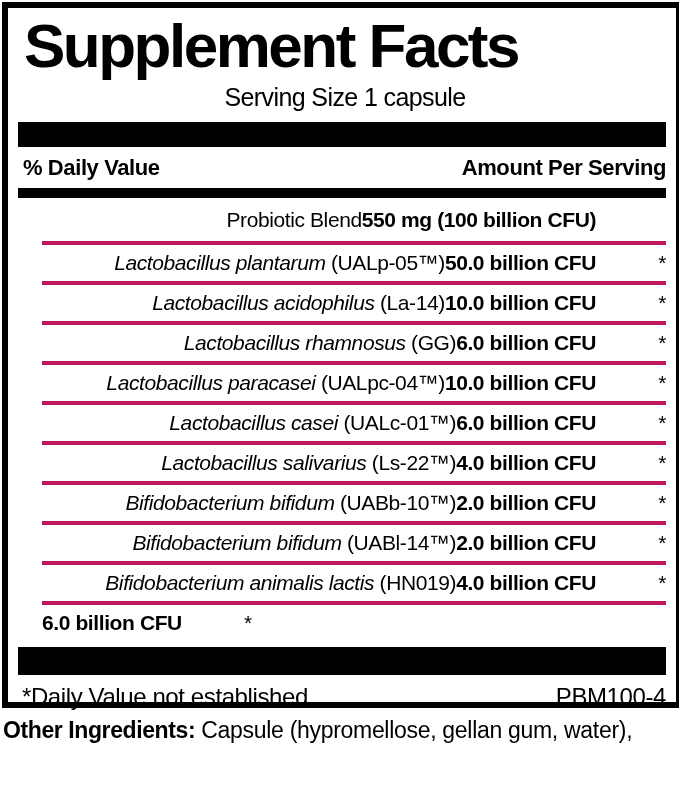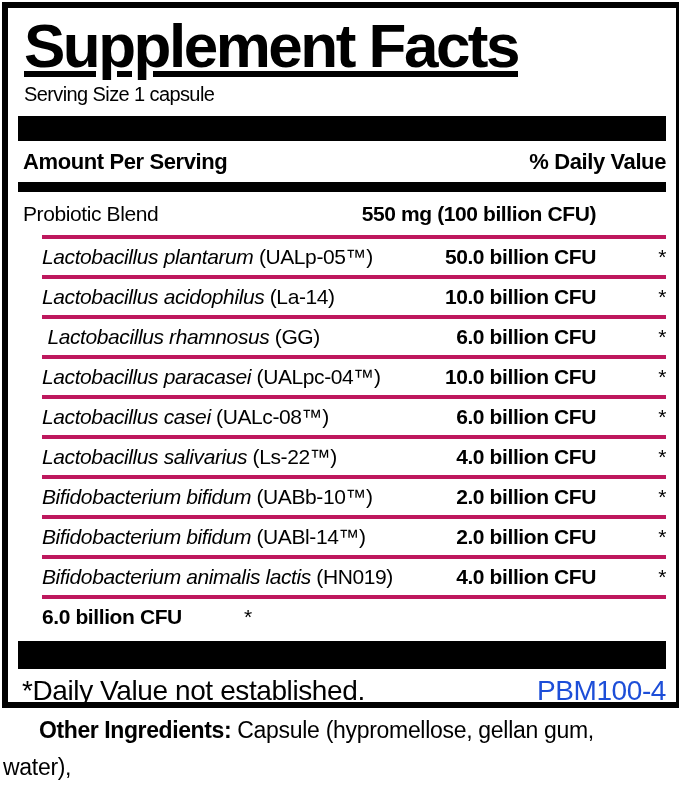--- a/index.html
+++ b/index.html
@@ -10,67 +10,67 @@
   }
   .panel{
     position:absolute;left:2px;top:2px;
     width:648px;height:694px;
     border:6px solid #000;
     padding:0 10px;
     background:#fff;
   }
   .title{
     font-size:62px;font-weight:700;letter-spacing:-2.5px;
-    line-height:1.04;margin:6px 0 0 6px;white-space:nowrap;text-decoration:underline;
+    line-height:1.04;margin:6px 0 0 6px;white-space:nowrap;
   }
   .serving{
-    font-size:20px;letter-spacing:-0.6px;margin:5px 0 10px 6px;
+    font-size:25px;letter-spacing:-0.6px;margin:5px 0 10px 6px;text-align:center;
   }
   .bar{background:#000;width:100%;}
   .bar.thick{height:25px;}
   .bar.medium{height:10px;}
   .bar.bottom{height:28px;margin-top:6px;}
   .hdr{
     display:flex;justify-content:space-between;align-items:center;
     height:41px;font-weight:700;font-size:22px;letter-spacing:-0.4px;
     padding-left:5px;
   }
   .row{
     display:flex;align-items:center;
     font-size:21px;letter-spacing:-0.4px;
   }
-  .row .nm{flex:1 1 auto;white-space:nowrap;overflow:visible;}
+  .row .nm{flex:1 1 auto;white-space:nowrap;overflow:visible;text-align:right;}
   .row .amt{white-space:nowrap;text-align:right;font-weight:bold;}
   .row .dv{flex:0 0 70px;width:70px;text-align:right;}
   .row.blend{height:43px;padding-left:5px;}
   .row.sub{height:36px;border-top:4px solid #be185d;margin-left:24px;}
   .sci{font-style:italic;}
   .foot{
     display:flex;justify-content:space-between;align-items:center;
-    height:44px;font-size:28px;letter-spacing:-0.4px;padding-left:4px;
+    height:44px;font-size:24px;letter-spacing:-0.4px;padding-left:4px;
   }
-  .code{color:#1d4ed8;}
+  .code{color:#000000;}
   .other{
     position:absolute;left:3px;top:712px;width:660px;
     font-size:23px;letter-spacing:-0.3px;line-height:1.6;
   }
-  .other b{letter-spacing:-0.4px;margin-left:36px;}
+  .other b{letter-spacing:-0.4px;}
 </style>
 </head>
 <body>
 
 <div class="panel">
   <div class="title">Supplement Facts</div>
   <div class="serving">Serving Size 1 capsule</div>
 
   <div class="bar thick"></div>
 
   <div class="hdr">
+    <span>% Daily Value</span>
     <span>Amount Per Serving</span>
-    <span>% Daily Value</span>
   </div>
 
   <div class="bar medium"></div>
 
   <div class="row blend">
     <span class="nm">Probiotic Blend</span>
     <span class="amt">550 mg (100 billion CFU)</span>
     <span class="dv"></span>
   </div>
 
@@ -88,21 +88,21 @@
     <span class="nm"><span class="sci">&nbsp;Lactobacillus rhamnosus</span> <span>(GG)</span></span>
     <span class="amt">6.0 billion CFU</span>
     <span class="dv">*</span>
   </div>
   <div class="row sub">
     <span class="nm"><span class="sci">Lactobacillus paracasei</span> <span>(UALpc-04™)</span></span>
     <span class="amt">10.0 billion CFU</span>
     <span class="dv">*</span>
   </div>
   <div class="row sub">
-    <span class="nm"><span class="sci">Lactobacillus casei</span> <span>(UALc-08™)</span></span>
+    <span class="nm"><span class="sci">Lactobacillus casei</span> <span>(UALc-01™)</span></span>
     <span class="amt">6.0 billion CFU</span>
     <span class="dv">*</span>
   </div>
   <div class="row sub">
     <span class="nm"><span class="sci">Lactobacillus salivarius</span> <span>(Ls-22™)</span></span>
     <span class="amt">4.0 billion CFU</span>
     <span class="dv">*</span>
   </div>
   <div class="row sub">
     <span class="nm"><span class="sci">Bifidobacterium bifidum</span> <span>(UABb-10™)</span></span>

